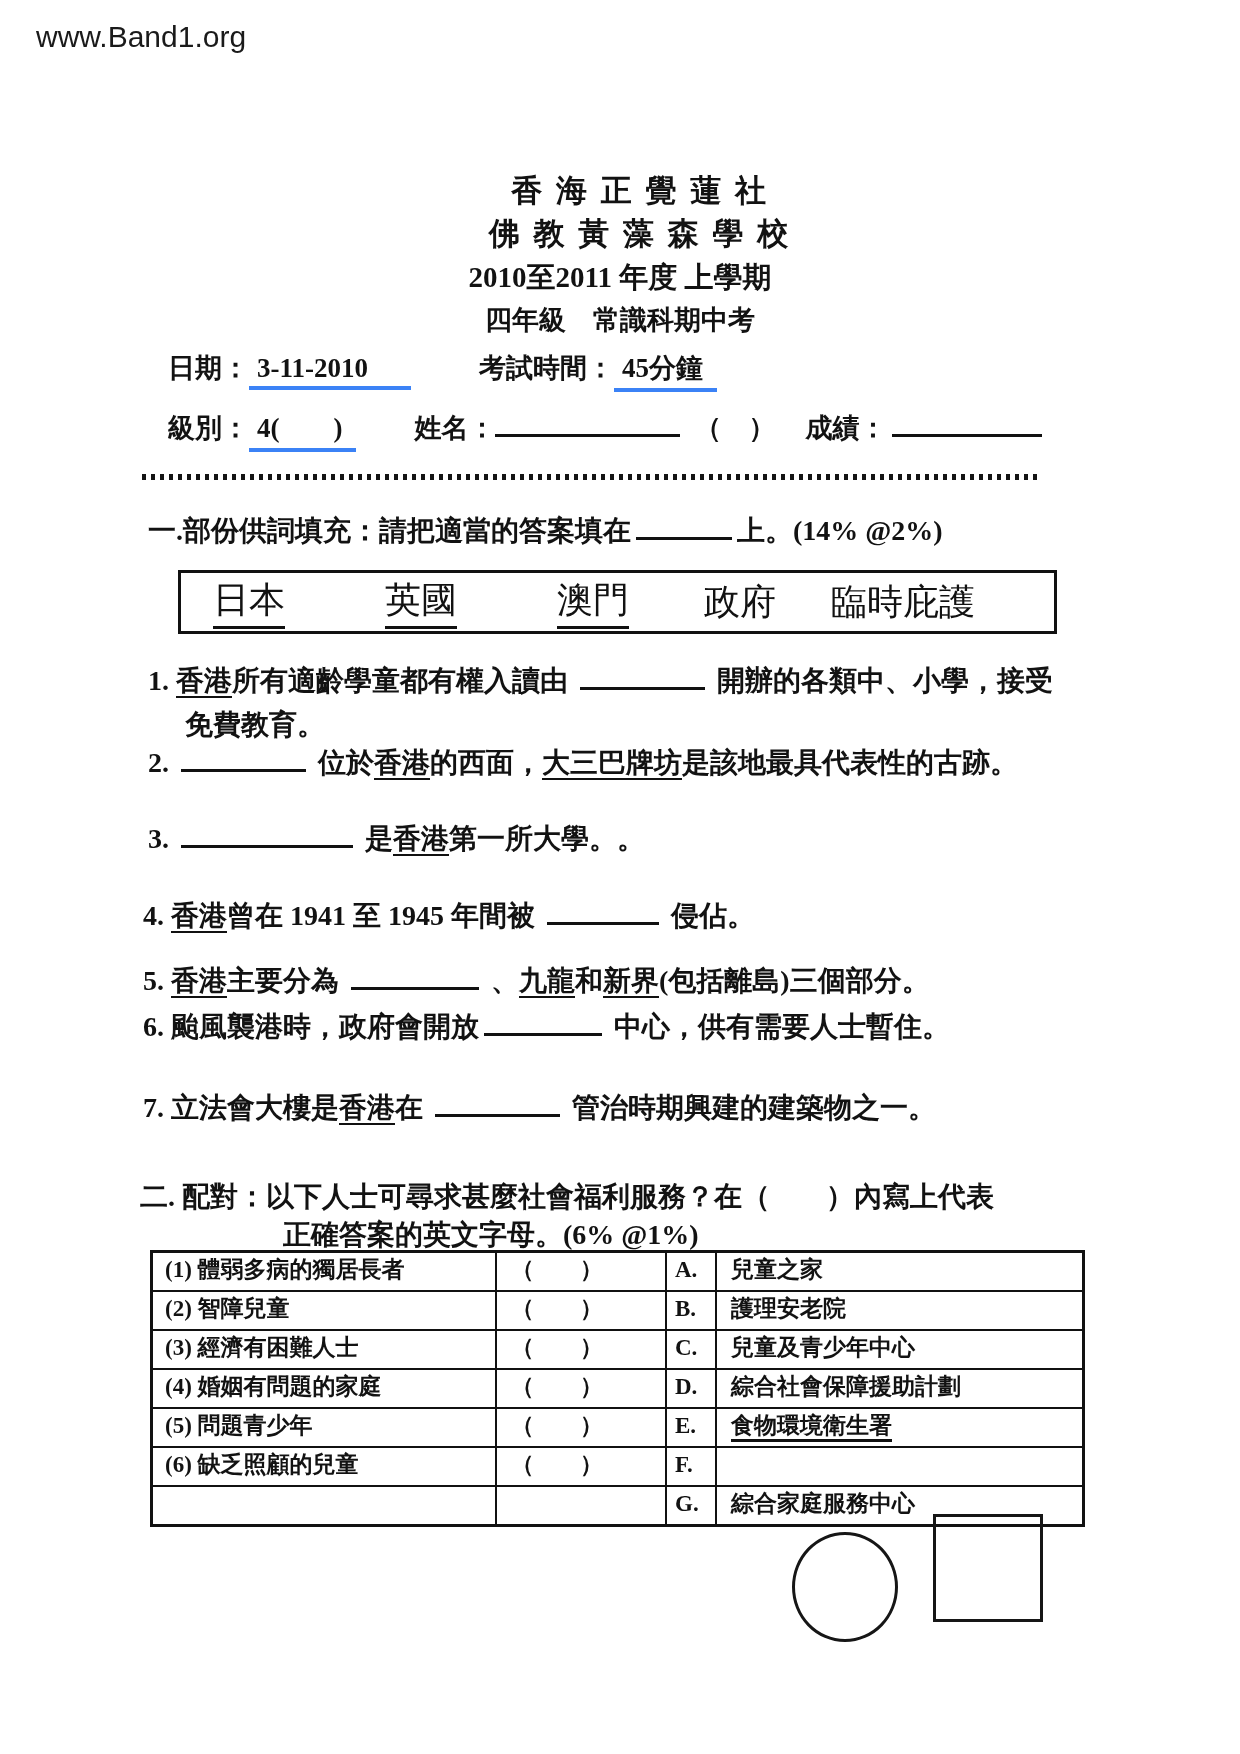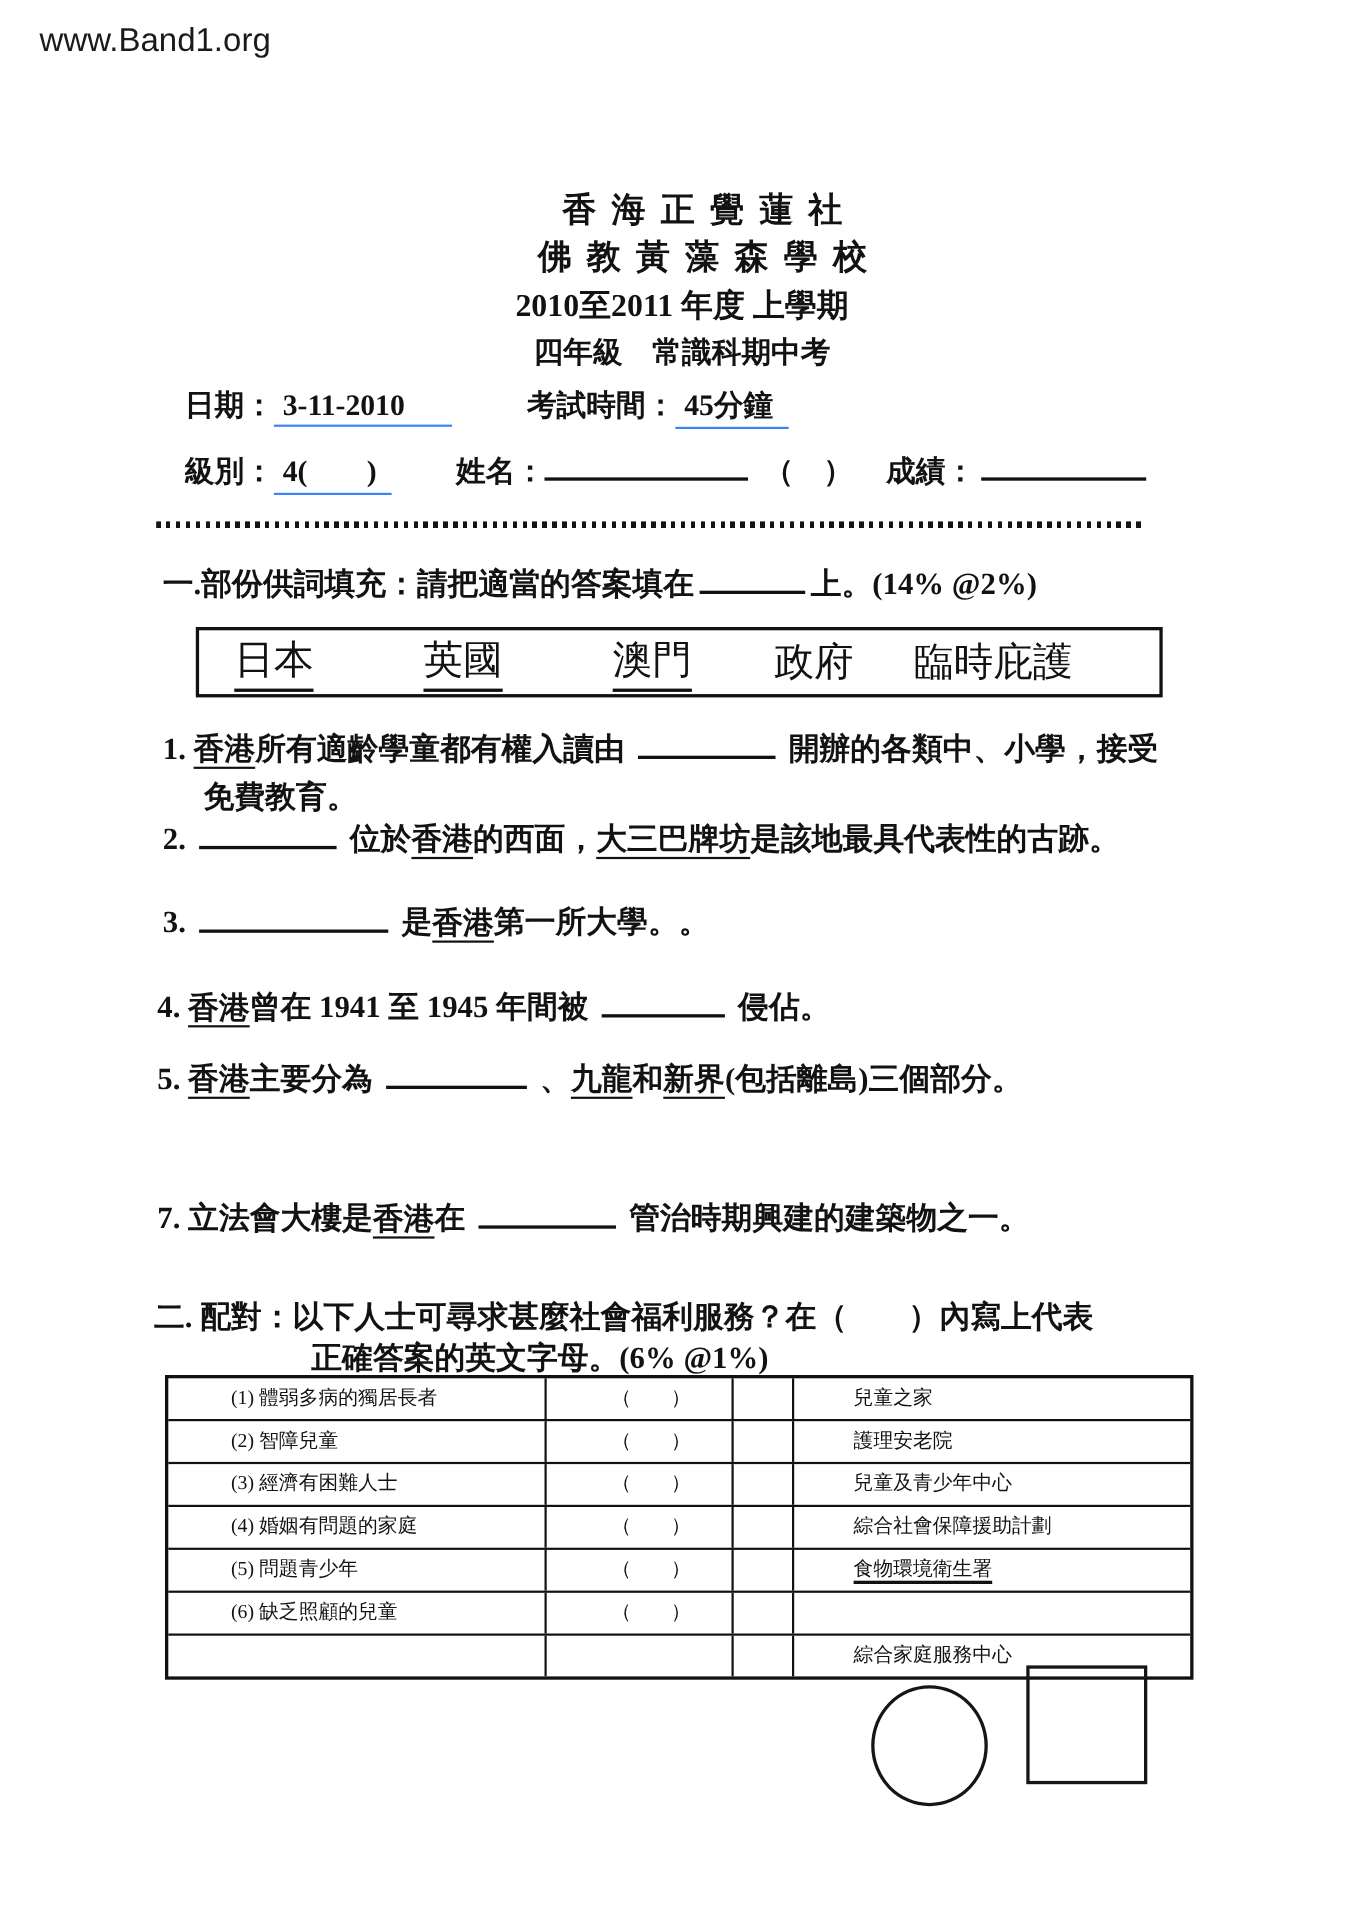--- a/index.html
+++ b/index.html
@@ -8,21 +8,21 @@
     background:#ffffff;overflow:hidden;color:#121212;
     font-family:"Liberation Serif","DejaVu Serif",serif;
   }
   .abs{position:absolute;}
   .wm{font-family:"Liberation Sans","DejaVu Sans",sans-serif;font-size:30px;color:#1a1a1a;}
   .title{left:0;width:1240px;text-align:center;font-weight:700;white-space:nowrap;}
   .t1,.t2{font-size:31px;letter-spacing:3px;padding-left:20px;}
   .t3{font-size:29px;}
   .t4{font-size:27px;}
   .meta-line{font-size:27px;font-weight:700;white-space:nowrap;display:flex;align-items:baseline;}
-  .uv{display:inline-block;border-bottom:2px solid #3b82f6;padding:0 14px 2px 8px;}
+  .uv{display:inline-block;border-bottom:4px solid #3b82f6;padding:0 14px 2px 8px;}
   .line{display:inline-block;border-bottom:3px solid #111;height:0.95em;}
   .w185{width:185px;} .w150{width:150px;}
   .dotted{height:6px;background-image:repeating-linear-gradient(90deg,#141414 0 4px,transparent 4px 9px);}
   .q{font-size:28px;font-weight:700;white-space:nowrap;}
   .h1{font-size:28px;font-weight:700;white-space:nowrap;}
   .u{border-bottom:2.5px solid #111;}
   .blank{display:inline-block;height:0.95em;border-bottom:3px solid #111;margin:0 5px;vertical-align:baseline;}
   .wordbank{
     border:3px solid #111;display:flex;align-items:center;
     font-size:36px;font-weight:400;white-space:nowrap;
@@ -30,22 +30,22 @@
   .wb-word{display:inline-block;}
   .u-thick{border-bottom:3px solid #111;padding-bottom:1px;}
   .wb-word:nth-child(1){margin-left:32px;}
   .wb-word:nth-child(2){margin-left:100px;}
   .wb-word:nth-child(3){margin-left:100px;}
   .wb-word:nth-child(4){margin-left:75px;}
   .wb-word:nth-child(5){margin-left:55px;}
   .mtable{border:3px solid #111;}
   .trow{display:grid;grid-template-columns:344px 170px 50px 365px;height:37px;border-bottom:2.5px solid #111;}
   .trow:last-child{border-bottom:none;}
-  .tcell{box-sizing:border-box;border-right:2.5px solid #111;font-size:18px;font-weight:400;
-         line-height:34px;white-space:nowrap;overflow:hidden;margin-left:45px;}
+  .tcell{box-sizing:border-box;border-right:2.5px solid #111;font-size:23px;font-weight:700;
+         line-height:34px;white-space:nowrap;overflow:hidden;}
   .tcell.service{border-right:none;padding-left:14px;}
   .tcell.item{padding-left:12px;}
   .tcell.answer{padding-left:14px;}
   .tcell.letter{padding-left:8px;}
   .circle{border:3.5px solid #161616;border-radius:50%;}
   .square{border:3.5px solid #161616;}
 </style>
 </head>
 <body>
 
@@ -86,20 +86,21 @@
       <span class="wb-word">政府</span>
       <span class="wb-word">臨時庇護</span>
     </div>
 
   <div class="abs q" style="top:660px;left:148px;"><span>1. </span><span class="u">香港</span><span>所有適齡學童都有權入讀由 </span><span class="blank" style="width: 125px;"></span><span> 開辦的各類中、小學，接受</span></div>
   <div class="abs q" style="top:706px;left:185px;"><span>免費教育。</span></div>
   <div class="abs q" style="top:742px;left:148px;"><span>2. </span><span class="blank" style="width: 125px;"></span><span> 位於</span><span class="u">香港</span><span>的西面，</span><span class="u">大三巴牌坊</span><span>是該地最具代表性的古跡。</span></div>
   <div class="abs q" style="top:818px;left:148px;"><span>3. </span><span class="blank" style="width: 172px;"></span><span> 是</span><span class="u">香港</span><span>第一所大學。。</span></div>
   <div class="abs q" style="top:895px;left:143px;text-align:right;"><span>4. </span><span class="u">香港</span><span>曾在 1941 至 1945 年間被 </span><span class="blank" style="width: 112px;"></span><span> 侵佔。</span></div>
   <div class="abs q" style="top:960px;left:143px;"><span>5. </span><span class="u">香港</span><span>主要分為 </span><span class="blank" style="width: 128px;"></span><span> 、</span><span class="u">九龍</span><span>和</span><span class="u">新界</span><span>(包括離島)三個部分。</span></div>
+  <div class="abs q" style="top:1006px;left:143px;"><span>6. 颱風襲港時，政府會開放</span><span class="blank" style="width: 118px;"></span><span> 中心，供有需要人士暫住。</span></div>
   <div class="abs q" style="top:1087px;left:143px;"><span>7. 立法會大樓是</span><span class="u">香港</span><span>在 </span><span class="blank" style="width: 125px;"></span><span> 管治時期興建的建築物之一。</span></div>
 
   <div class="abs h1" style="top:1178px;left:140px;">二. 配對：以下人士可尋求甚麼社會福利服務？在（　　）內寫上代表</div>
   <div class="abs h1" style="top:1216px;left:283px;">正確答案的英文字母。(6% @1%)</div>
 
   <div class="abs mtable" style="top:1250px;left:150px;width:929px;" id="match-table">
       <div class="trow">
         <div class="tcell item"><span>(1)  體弱多病的獨居長者</span></div>
         <div class="tcell answer"><span>（　　）</span></div>
         <div class="tcell letter"><span>A.</span></div>

